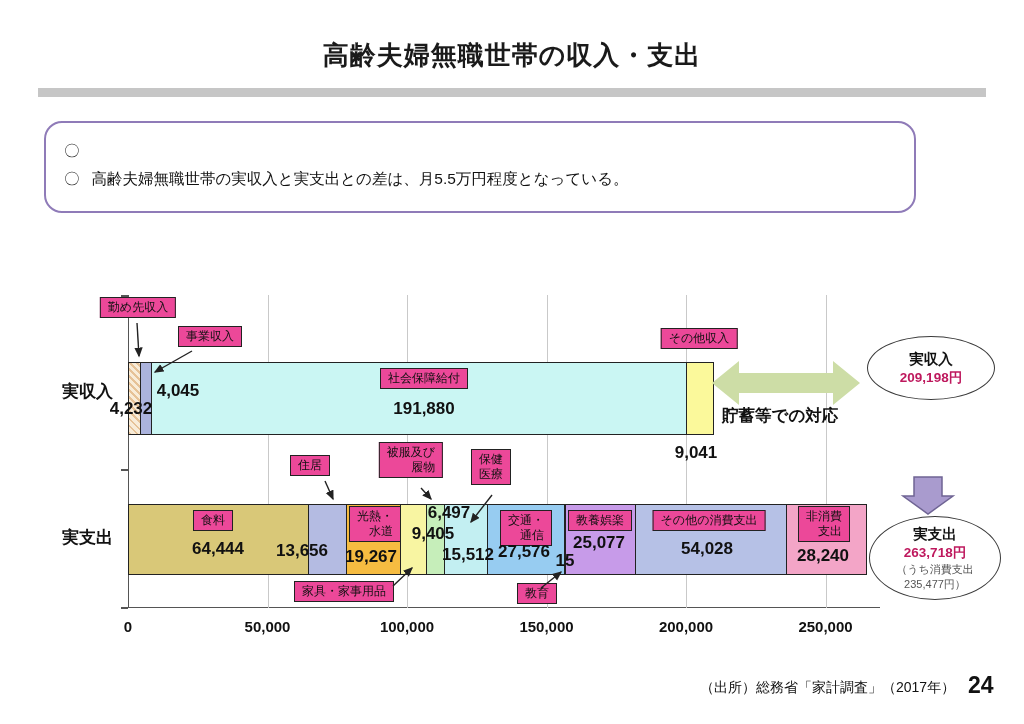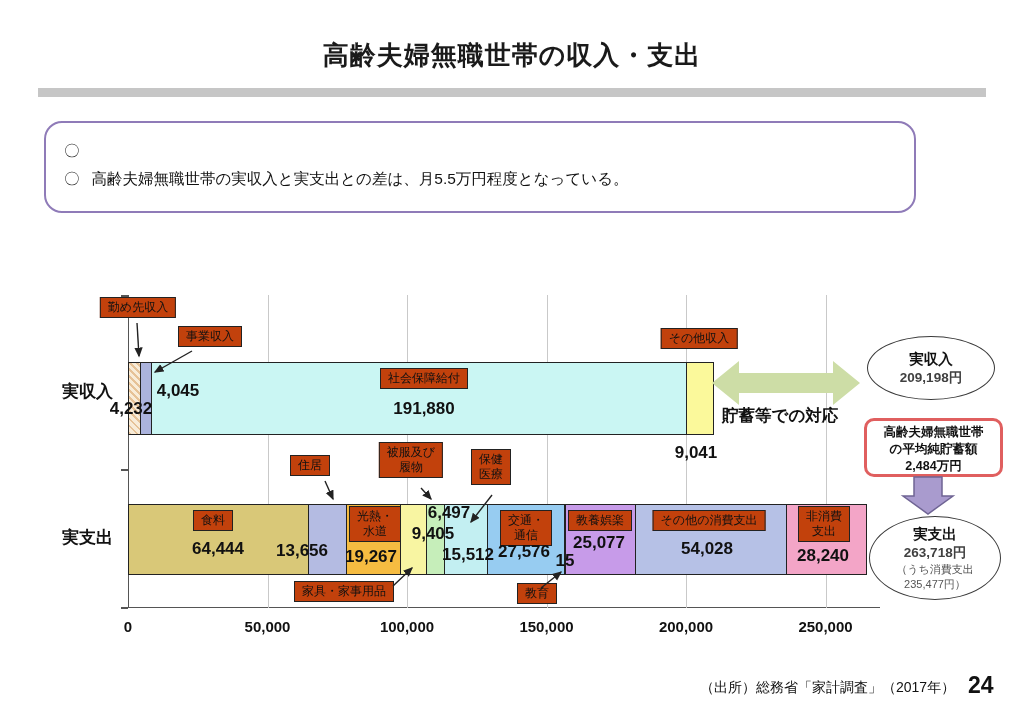--- a/index.html
+++ b/index.html
@@ -20,31 +20,31 @@
   .gridline { position:absolute; top:295px; height:313px; width:1px; background:#c9c9c9; }
   .cat-tick { position:absolute; left:121px; width:7px; height:1.5px; background:#555; }
 
   .bar { position:absolute; display:inline-flex; border:1px solid #222; background:#fff; z-index:2; }
   .seg { height:100%; border-right:1px solid #222; }
   .seg:last-child { border-right:none; }
   .hatch { background:repeating-linear-gradient(45deg,#e6c297 0 2px,#f8ecd8 2px 5px); }
 
   .row-label { font-size:17px; font-weight:bold; color:#111; z-index:4; }
 
-  .tag { position:absolute; transform:translateX(-50%); background:#c2410c; border:1.4px solid #222; padding:2px 7px; font-size:12px; color:#111; text-align:center; line-height:1.25; white-space:pre-line; z-index:4; }
+  .tag { position:absolute; transform:translateX(-50%); background:#ec4899; border:1.4px solid #222; padding:2px 7px; font-size:12px; color:#111; text-align:right; line-height:1.25; white-space:pre-line; z-index:4; }
 
   .val { position:absolute; transform:translateX(-50%); font-size:17px; font-weight:bold; color:#111; white-space:nowrap; z-index:4; }
 
   .axis-label { position:absolute; transform:translateX(-50%); top:618px; font-size:15px; font-weight:bold; color:#111; }
 
   .note-savings { left:722px; top:405px; font-size:16.5px; font-weight:bold; color:#111; z-index:4; }
 
   .ellipse { border:1.6px solid #3a3a3a; border-radius:50%; background:#fff; text-align:center; z-index:4; display:flex; flex-direction:column; justify-content:center; }
   .ellipse .t1 { font-size:14.5px; font-weight:bold; color:#111; }
-  .ellipse .t2 { font-size:13.5px; font-weight:bold; color:#404040; }
+  .ellipse .t2 { font-size:13.5px; font-weight:bold; color:#be185d; }
   .ellipse .t3 { font-size:11px; color:#555; }
 
   .savings-box { left:864px; top:418px; width:139px; height:59px; border:3px solid #e05f5f; border-radius:10px; background:#fff; text-align:center; font-size:12.5px; font-weight:bold; color:#111; line-height:1.37; padding-top:3px; z-index:4; }
 
   .svg-overlay { left:0; top:0; width:1024px; height:724px; z-index:5; pointer-events:none; }
 
   .source { left:700px; top:679px; font-size:14px; color:#111; }
   .page-num { left:968px; top:672px; font-size:23px; font-weight:bold; color:#111; }
 </style>
 </head>
@@ -147,25 +147,20 @@
       <span class="axis-label" style="left: 825.5px;">250,000</span>
     </div>
 
   <div class="abs note-savings" style="left: 722px; top: 405px;">貯蓄等での対応</div>
 
   <div class="abs ellipse" style="left:867px; top:336px; width:128px; height:64px;">
     <div class="t1">実収入</div>
     <div class="t2">209,198円</div>
   </div>
 
-  <div class="abs savings-box">
-    <div>高齢夫婦無職世帯</div>
-    <div>の平均純貯蓄額</div>
-    <div>2,484万円</div>
-  </div>
 
   <div class="abs ellipse" style="left:869px; top:516px; width:132px; height:84px;">
     <div class="t1">実支出</div>
     <div class="t2">263,718円</div>
     <div class="t3">（うち消費支出</div>
     <div class="t3">235,477円）</div>
   </div>
 
   <svg class="abs svg-overlay">
     <defs>

